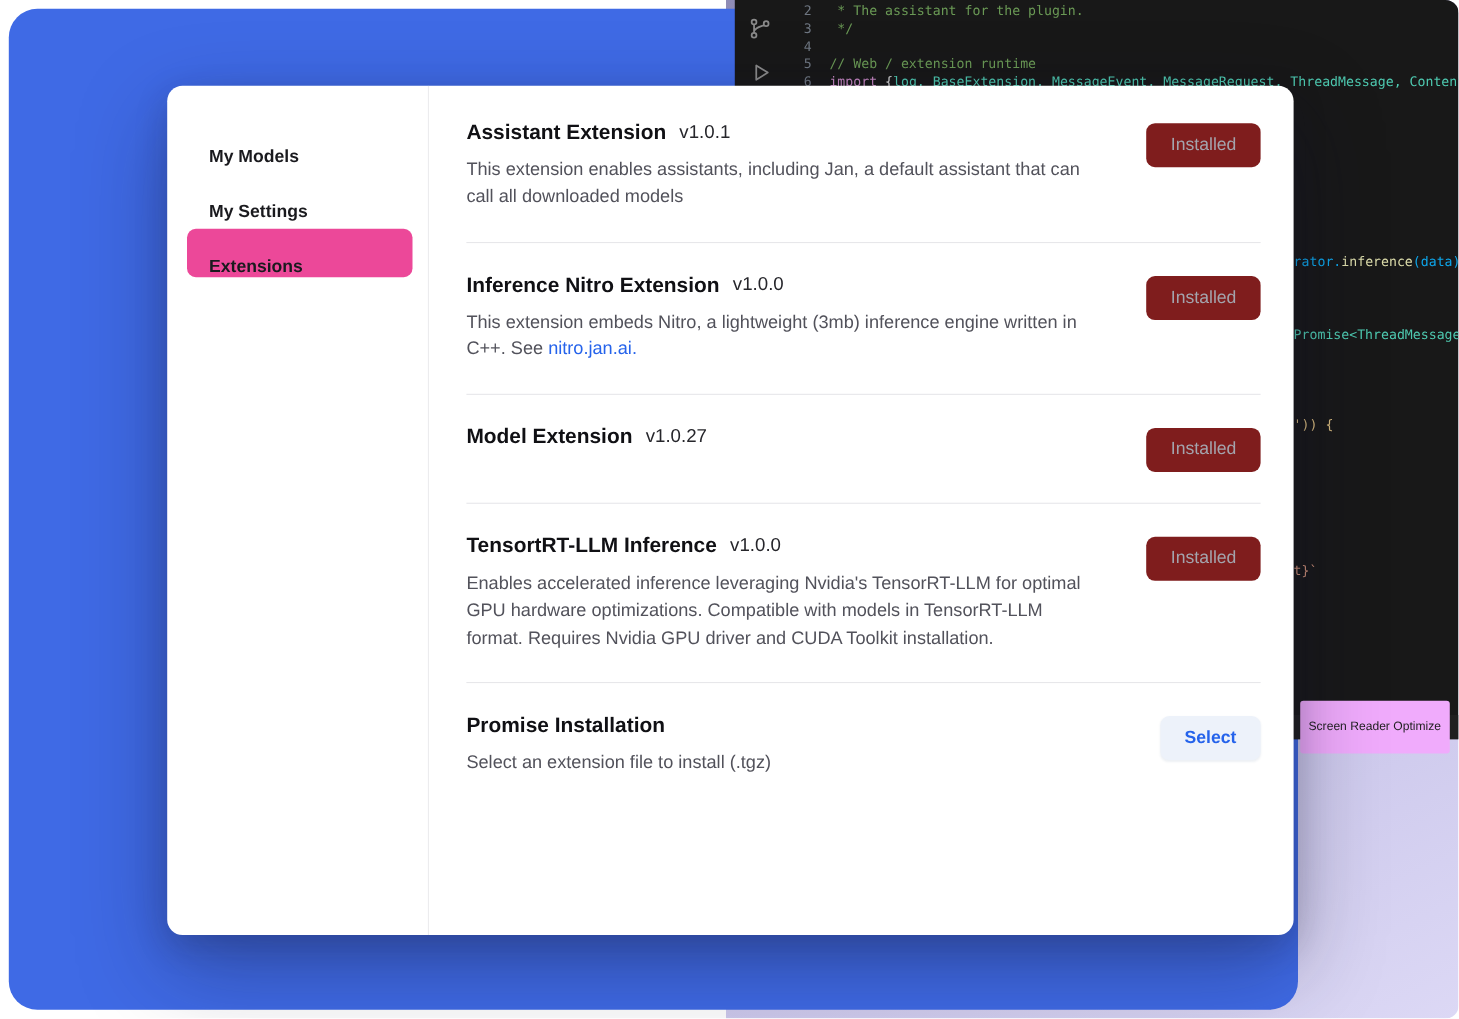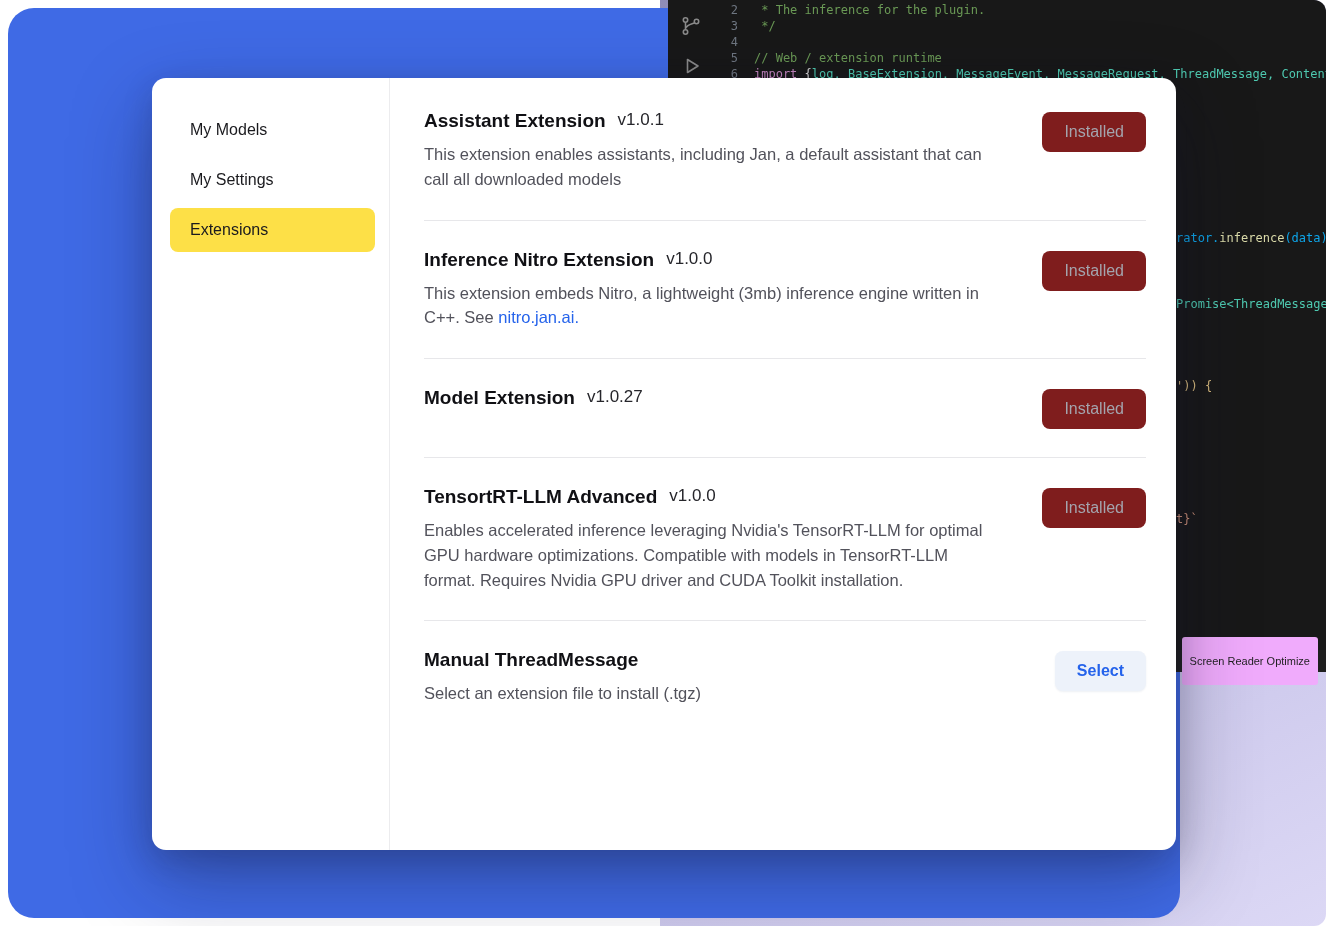--- a/index.html
+++ b/index.html
@@ -48,24 +48,24 @@
   .sr-badge { background:#f0abfc; color:#1f1f1f; padding:18px 8px; border-radius:3px; white-space:nowrap; }
 
   
   .modal {
     position:absolute; left:152px; top:78px; width:1024px; height:772px;
     background:#ffffff; border-radius:14px; overflow:hidden; display:flex;
     box-shadow:0 30px 80px rgba(20,20,45,.35), 0 10px 30px rgba(20,20,45,.18);
   }
   .sidebar { width:238px; flex-shrink:0; border-right:1px solid #ECECEE; padding:30px 14px 0 18px; box-sizing:border-box; }
   .nav-item {
-    height:44px; display:flex; align-items:center; padding:0 20px; margin-bottom:6px;
-    border-radius:8px; font-size:16px; font-weight:400; color:#1A1A1E; cursor:pointer;
-  }
-  .nav-item.active { background:#fde047; }
+    height:44px; display:flex; align-items:flex-end; padding:0 20px; margin-bottom:6px;
+    border-radius:8px; font-size:16px; font-weight:700; color:#1A1A1E; cursor:pointer;
+  }
+  .nav-item.active { background:#ec4899; }
 
   .content { flex:1; padding:0 30px 0 34px; box-sizing:border-box; }
   .section {
     display:flex; justify-content:space-between; align-items:flex-start;
     padding:28px 0; border-bottom:1px solid #E7E7EA;
   }
   .section.first { padding-top:32px; }
   .section.last { border-bottom:none; }
   .sec-left { max-width:578px; }
   .sec-title-row { display:flex; align-items:flex-start; gap:12px; margin-bottom:10px; }
@@ -101,21 +101,21 @@
       <span class="act-icon run">
         <svg viewBox="0 0 24 24" width="24" height="24" fill="none" stroke="#8a8a8a" stroke-width="1.6">
           <path d="M8.5 5.5v13l10.5-6.5z" stroke-linejoin="round"></path>
         </svg>
       </span>
     </div>
 
     <div class="code-area">
       <div class="code-line">
         <span class="ln">2</span>
-        <span class="cm"> * The inference for the plugin.</span>
+        <span class="cm"> * The assistant for the plugin.</span>
       </div>
       <div class="code-line">
         <span class="ln">3</span>
         <span class="cm"> */</span>
       </div>
       <div class="code-line">
         <span class="ln">4</span>
         <span class="pt"></span>
       </div>
       <div class="code-line">
@@ -187,32 +187,32 @@
             <span class="sec-title">Model Extension</span>
             <span class="sec-version">v1.0.27</span>
           </div>
         </div>
         <button class="btn btn-installed">Installed</button>
       </div>
 
       <div class="section">
         <div class="sec-left">
           <div class="sec-title-row">
-            <span class="sec-title">TensortRT-LLM Advanced</span>
+            <span class="sec-title">TensortRT-LLM Inference</span>
             <span class="sec-version">v1.0.0</span>
           </div>
           <div class="sec-desc">Enables accelerated inference leveraging Nvidia's TensorRT-LLM for optimal GPU hardware optimizations. Compatible with models in TensorRT-LLM format. Requires Nvidia GPU driver and CUDA Toolkit installation.</div>
         </div>
         <button class="btn btn-installed">Installed</button>
       </div>
 
       <div class="section last">
         <div class="sec-left">
           <div class="sec-title-row">
-            <span class="sec-title">Manual ThreadMessage</span>
+            <span class="sec-title">Promise Installation</span>
           </div>
           <div class="sec-desc">Select an extension file to install (.tgz)</div>
         </div>
         <button class="btn btn-select">Select</button>
       </div>
 
     </main>
   </div>
 </div>
 

